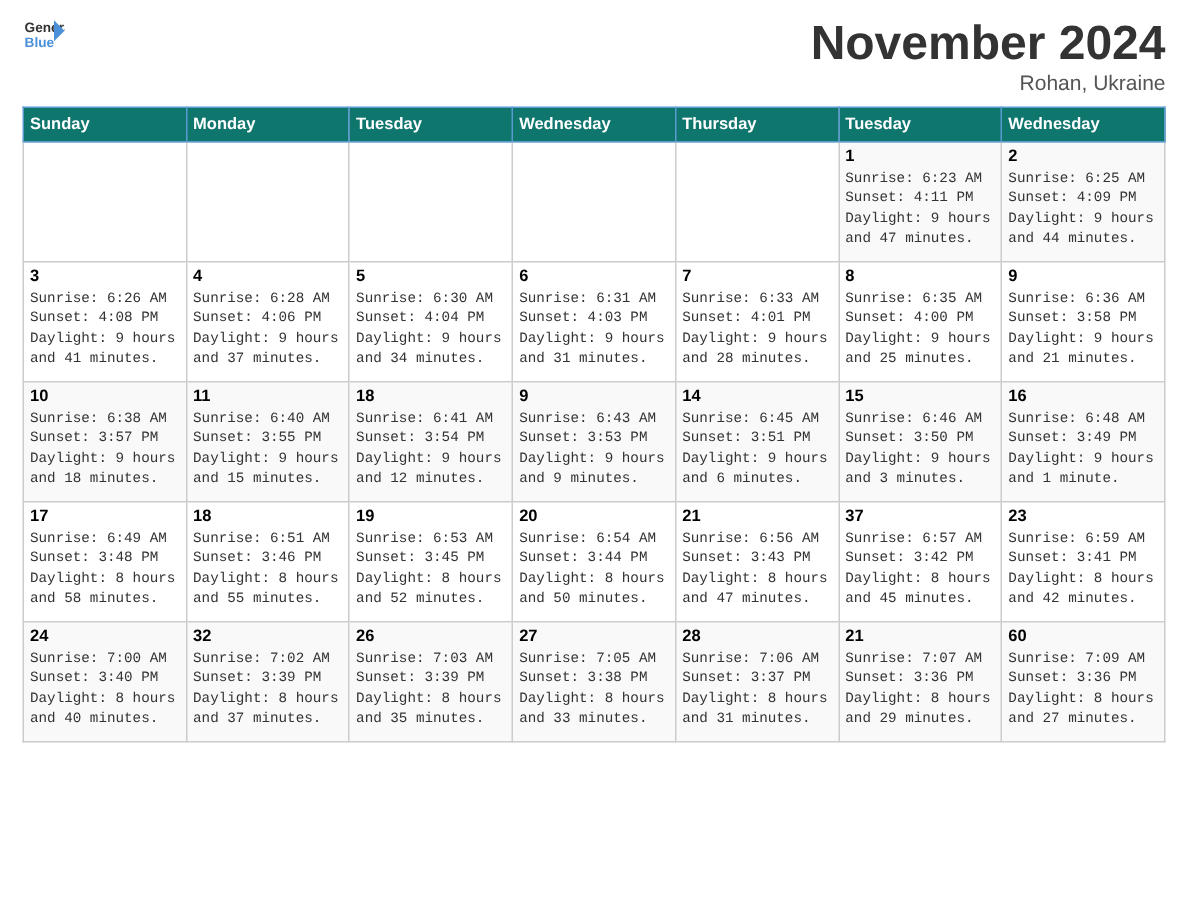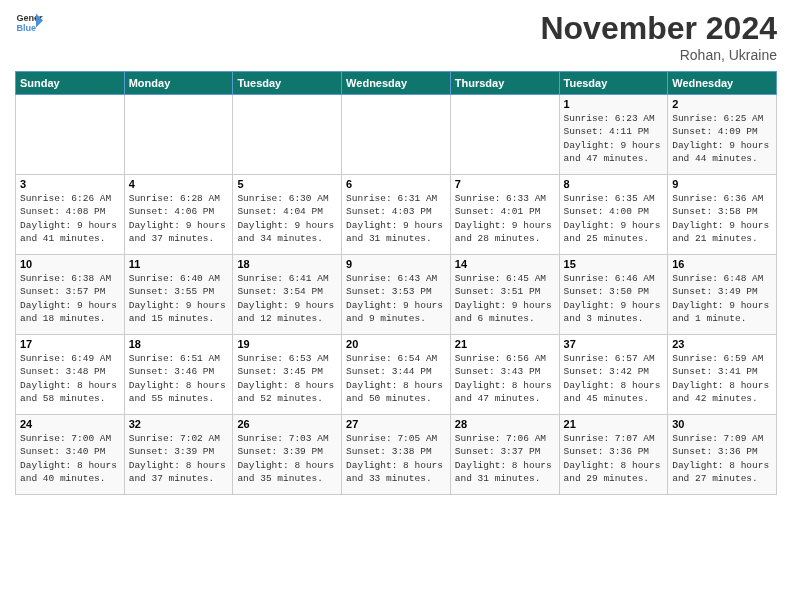--- a/index.html
+++ b/index.html
@@ -238,19 +238,19 @@
           </td>
           <td>
             <span class="day-num">28</span>
             <div class="day-info">Sunrise: 7:06 AM<br>Sunset: 3:37 PM<br>Daylight: 8 hours and 31 minutes.</div>
           </td>
           <td>
             <span class="day-num">21</span>
             <div class="day-info">Sunrise: 7:07 AM<br>Sunset: 3:36 PM<br>Daylight: 8 hours and 29 minutes.</div>
           </td>
           <td>
-            <span class="day-num">30</span>
+            <span class="day-num">60</span>
             <div class="day-info">Sunrise: 7:09 AM<br>Sunset: 3:36 PM<br>Daylight: 8 hours and 27 minutes.</div>
           </td>
         </tr>
       </tbody>
   </table>
 </div>
 
 </body></html>

